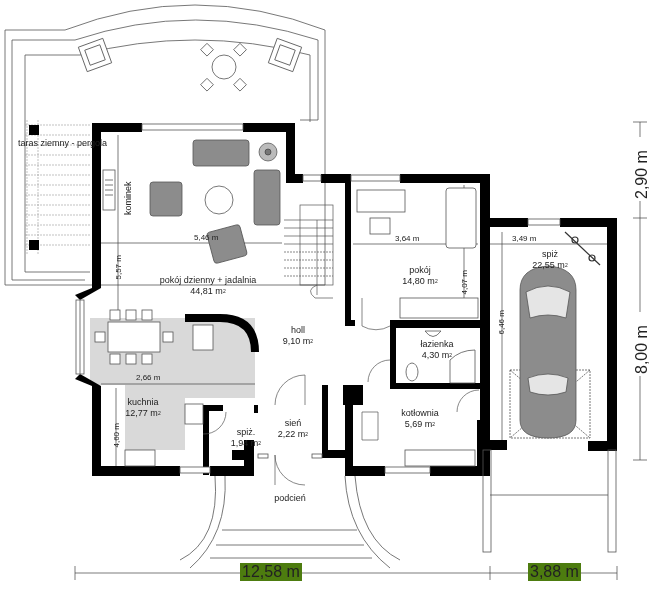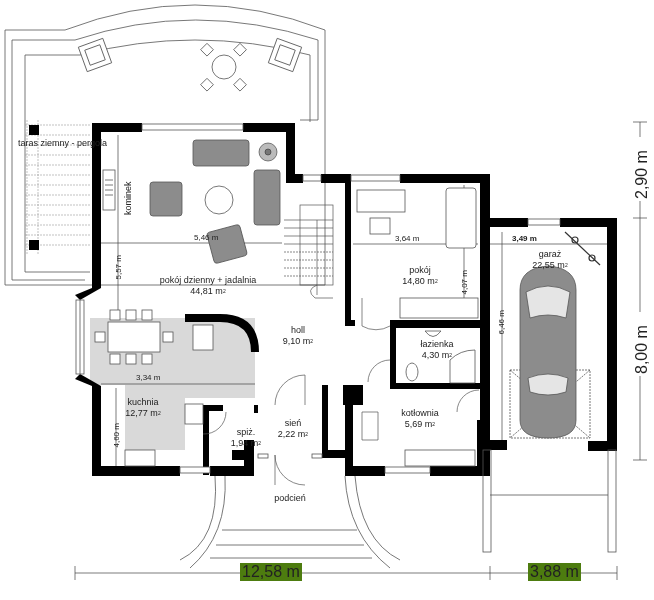--- a/index.html
+++ b/index.html
@@ -259,39 +259,39 @@
 
 <div class="lbl" style="left:18px;top:110px;margin-top:28px;"><span>taras ziemny - pergola</span></div>
 <div class="vdim" style="left:108px;top:190px;width:40px;font-size:9px;"><span>kominek</span></div>
 
 <div class="lbl" style="left:148px;top:275px;width:120px;"><span>pokój dzienny + jadalnia</span><br><span>44,81 m</span><sup>2</sup></div>
 
 <div class="lbl" style="left:278px;top:325px;width:40px;"><span>holl</span><br><span>9,10 m</span><sup>2</sup></div>
 
 <div class="lbl" style="left:395px;top:265px;width:50px;"><span>pokój</span><br><span>14,80 m</span><sup>2</sup></div>
 
-<div class="lbl" style="left:520px;top:249px;width:60px;"><span>garaż</span><br><span>22,55 m</span><sup>2</sup></div>
+<div class="lbl" style="left:520px;top:249px;width:60px;"><span>spiż</span><br><span>22,55 m</span><sup>2</sup></div>
 
 <div class="lbl" style="left:412px;top:339px;width:50px;"><span>łazienka</span><br><span>4,30 m</span><sup>2</sup></div>
 
 <div class="lbl" style="left:118px;top:397px;width:50px;"><span>kuchnia</span><br><span>12,77 m</span><sup>2</sup></div>
 
 <div class="lbl" style="left:209px;top:427px;width:34px;padding-left:20px;"><span>spiż.</span><br><span>1,94 m</span><sup>2</sup></div>
 
 <div class="lbl" style="left:273px;top:418px;width:40px;"><span>sień</span><br><span>2,22 m</span><sup>2</sup></div>
 
 <div class="lbl" style="left:395px;top:408px;width:50px;"><span>kotłownia</span><br><span>5,69 m</span><sup>2</sup></div>
 
 <div class="lbl" style="left:270px;top:493px;width:40px;"><span>podcień</span></div>
 
 <div class="dim" style="left:170px;top:233px;padding-left:24px;">5,46 m</div>
 <div class="vdim" style="left:98px;top:255px;width:40px;">5,57 m</div>
 <div class="dim" style="left:395px;top:234px;">3,64 m</div>
 <div class="vdim" style="left:444px;top:270px;width:40px;">4,07 m</div>
-<div class="dim" style="left:512px;top:234px;font-weight:bold;">3,49 m</div>
+<div class="dim" style="left:512px;top:234px;">3,49 m</div>
 <div class="vdim" style="left:481px;top:310px;width:40px;">6,46 m</div>
-<div class="dim" style="left:136px;top:373px;">3,34 m</div>
+<div class="dim" style="left:136px;top:373px;">2,66 m</div>
 <div class="vdim" style="left:96px;top:423px;width:40px;">4,60 m</div>
 
 <div class="bigdim" style="left:240px;top:563px;">12,58 m</div>
 <div class="bigdim" style="left:528px;top:563px;">3,88 m</div>
 <div class="bigvdim" style="left:610px;top:160px;width:60px;">2,90 m</div>
 <div class="bigvdim" style="left:610px;top:335px;width:60px;">8,00 m</div>
 
 </body></html>

